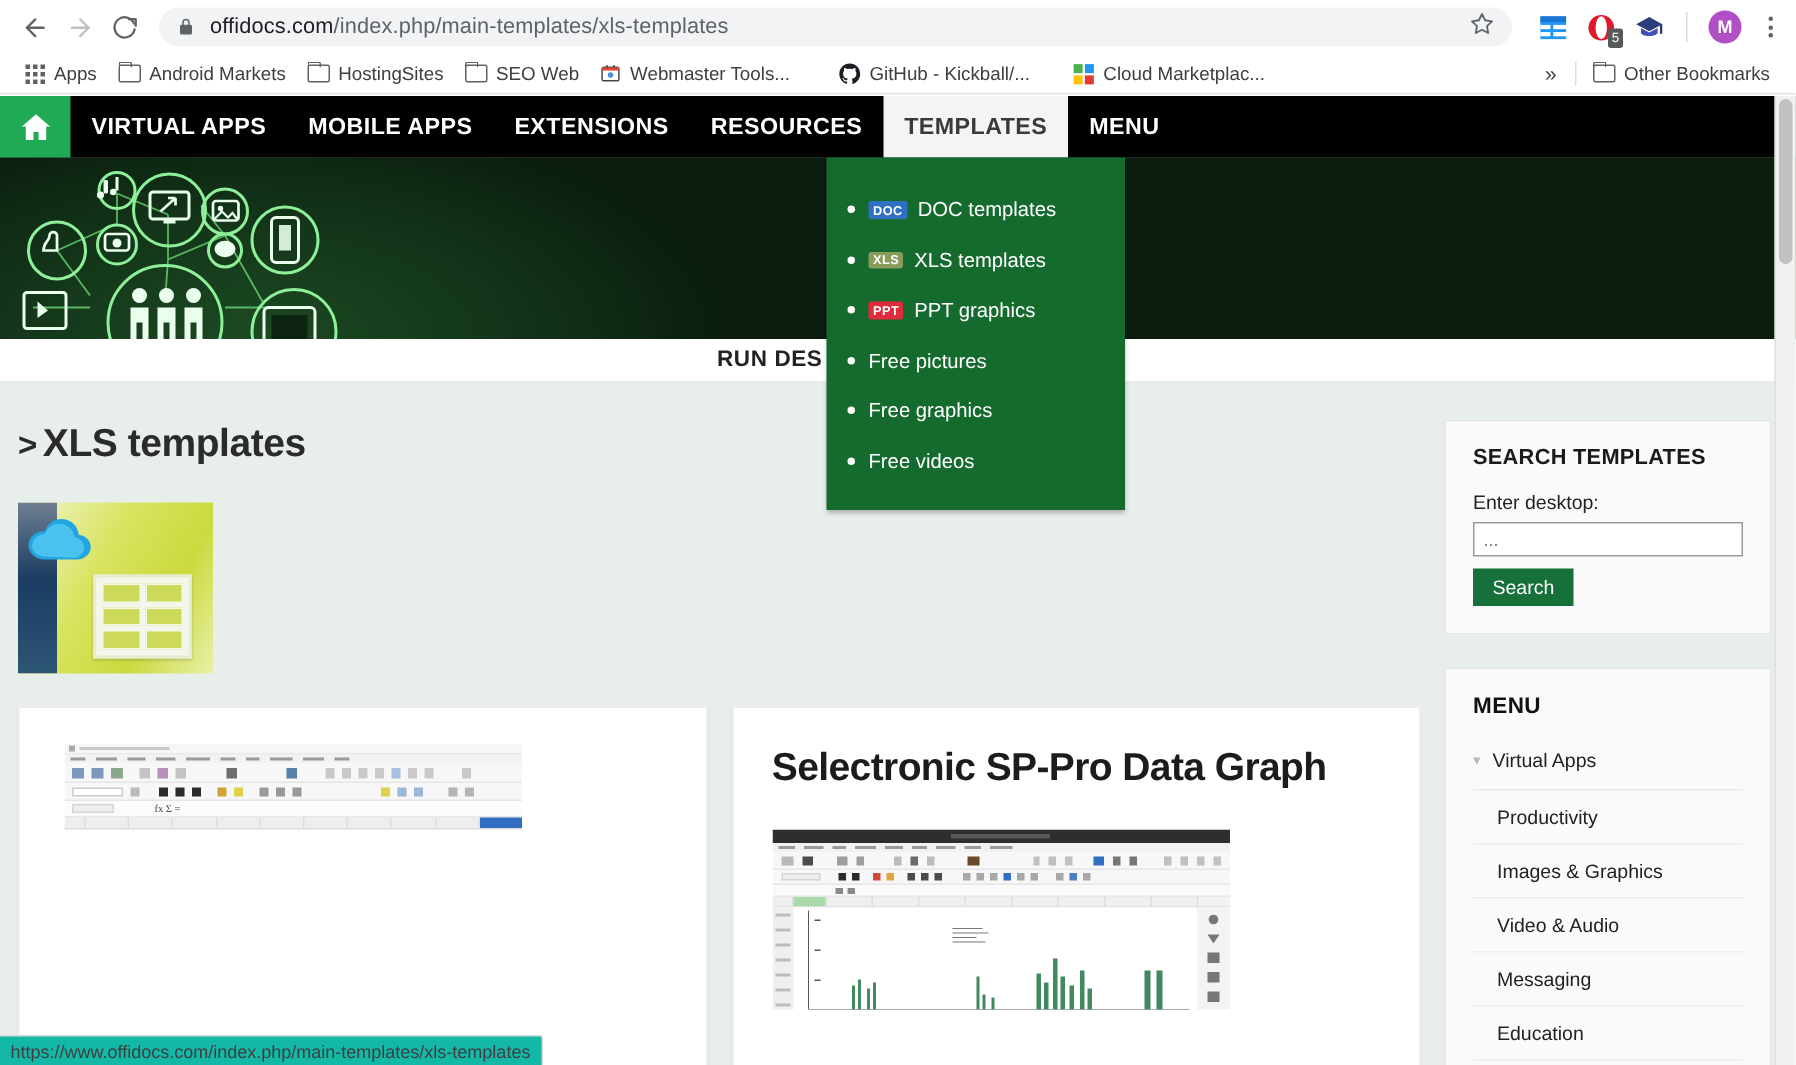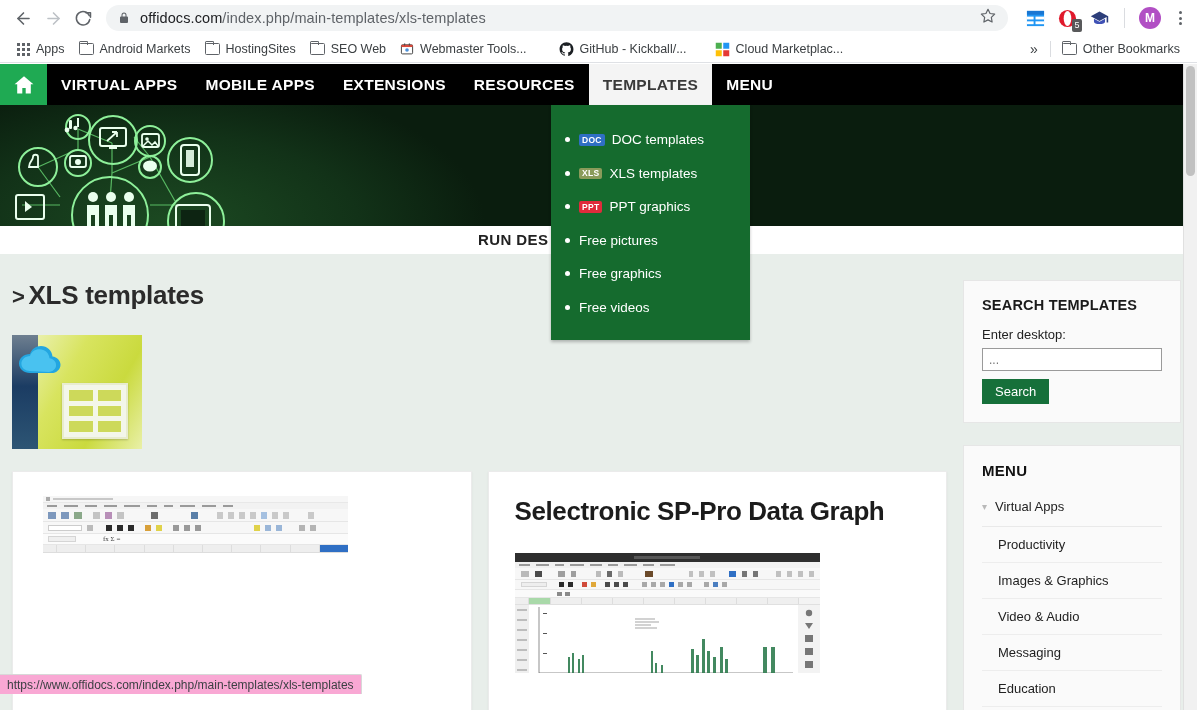--- a/index.html
+++ b/index.html
@@ -239,22 +239,22 @@
     position:absolute; right:0; top:64px; width:14px; height:646px;
     background:#f1f1f1; border-left:1px solid #e0e0e0; z-index:60;
   }
   .scroll-thumb {
     position:absolute; right:2px; top:2px; width:9px; height:110px;
     background:#c1c1c1; border-radius:5px;
   }
 
   
   .statusbar {
-    position:absolute; left:0; bottom:16px; height:20px;
-    background:#f9a8d4; border:1px solid #d8d8d8; border-left:none; border-bottom:none;
+    position:absolute; left:0; bottom:0; height:20px;
+    background:#14b8a6; border:1px solid #d8d8d8; border-left:none; border-bottom:none;
     border-radius: 0 2px 0 0;
     display:flex; align-items:center; padding: 0 7px;
     font-size:12px; color:#3c4043; z-index:80; white-space:nowrap;
   }
 </style>
 </head>
 <body>
 
 <div class="browser">
 

